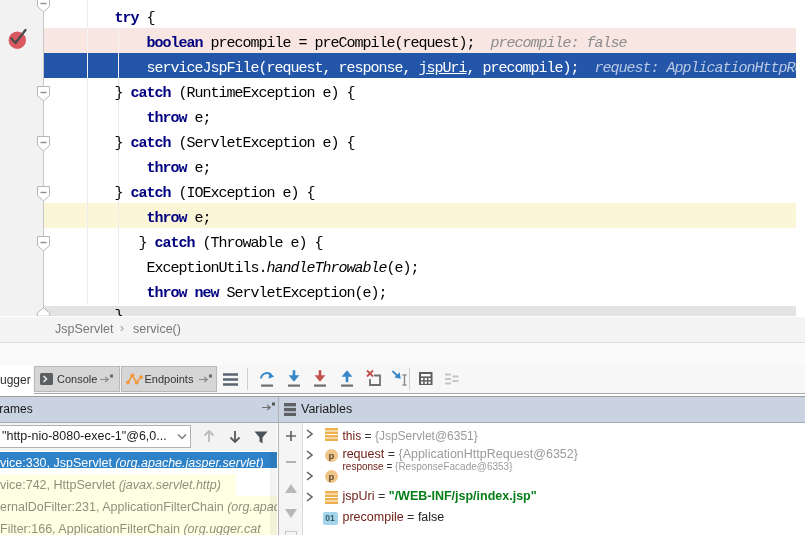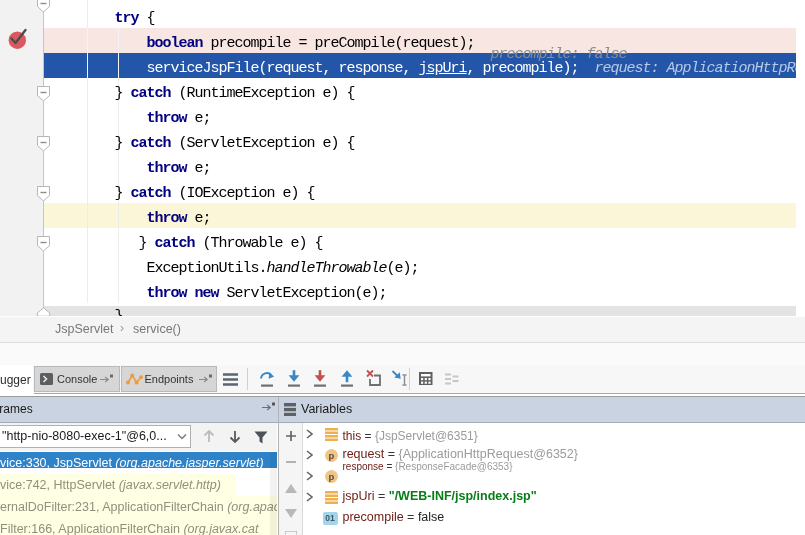--- a/index.html
+++ b/index.html
@@ -58,21 +58,21 @@
   </svg>
 
   <div class="abs" style="left:44px;top:306px;width:761px;height:10.5px;background:#e3e3e3;"></div>
 
   <svg class="abs" style="left:36px;top:307px;" width="15" height="10" viewBox="0 0 15 10">
     <path d="M7.5 0.8 L13.7 6 V9.2 H1.3 V6 z" fill="#ffffff" stroke="#b6b6b6" stroke-width="1"></path>
   </svg>
 
   <div class="codeline" style="left:114.5px;top:6px;"><span class="kw">try</span> {</div>
   <div class="codeline" style="left:146.5px;top:31px;"><span class="kw">boolean</span> precompile = preCompile(request);</div>
-  <div class="hint" style="left:490.5px;top:42px;font-style:italic;">precompile: false</div>
+  <div class="hint" style="left:490.5px;top:31px;font-style:italic;">precompile: false</div>
   <div class="codeline" style="left:146.5px;top:56px;color:#fff;">serviceJspFile(request, response, <span style="text-decoration:underline;">jspUri</span>, precompile);</div>
   <div class="hint" style="left:594.5px;top:56px;color:#b9c8e4;">request: ApplicationHttpRe</div>
   <div class="codeline" style="left:114.5px;top:81px;">} <span class="kw">catch</span> (RuntimeException e) {</div>
   <div class="codeline" style="left:146.5px;top:106px;"><span class="kw">throw</span> e;</div>
   <div class="codeline" style="left:114.5px;top:131px;">} <span class="kw">catch</span> (ServletException e) {</div>
   <div class="codeline" style="left:146.5px;top:156px;"><span class="kw">throw</span> e;</div>
   <div class="codeline" style="left:114.5px;top:181px;">} <span class="kw">catch</span> (IOException e) {</div>
   <div class="codeline" style="left:146.5px;top:206px;"><span class="kw">throw</span> e;</div>
   <div class="codeline" style="left:114.5px;top:231px;margin-left:24px;">} <span class="kw">catch</span> (Throwable e) {</div>
   <div class="codeline" style="left:146.5px;top:256px;">ExceptionUtils.<span style="font-style:italic;">handleThrowable</span>(e);</div>
@@ -221,21 +221,21 @@
   <svg class="abs" style="left:227.5px;top:6px;" width="14" height="15" viewBox="0 0 14 15">
     <path d="M7 2 V13 M2.5 8.5 L7 13 L11.5 8.5" fill="none" stroke="#595959" stroke-width="1.8"></path>
   </svg>
   <svg class="abs" style="left:253px;top:7px;" width="16" height="15" viewBox="0 0 16 15">
     <path d="M1.5 1.5 H14.5 L9.5 7.5 V13.5 L6.5 11.5 V7.5 z" fill="#4d535b"></path>
   </svg>
 
   <div class="abs" style="font-family:'Liberation Sans';font-size:12.5px;left:0;top:29px;width:277px;height:16px;background:#2e82c8;color:#fff;line-height:22px;white-space:pre;">vice:330, JspServlet <span style="font-style:italic;">(org.apache.jasper.servlet)</span></div>
   <div class="abs" style="font-family:'Liberation Sans';font-size:12.5px;left:0;top:51px;width:236px;height:22px;background:#ffffe4;color:#90907c;line-height:22px;white-space:pre;">vice:742, HttpServlet <span style="font-style:italic;">(javax.servlet.http)</span></div>
   <div class="abs" style="font-family:'Liberation Sans';font-size:12.5px;left:0;top:73px;width:277px;height:22px;background:#ffffe4;color:#90907c;line-height:22px;white-space:pre;">ernalDoFilter:231, ApplicationFilterChain <span style="font-style:italic;">(org.apach</span></div>
-  <div class="abs" style="font-family:'Liberation Sans';font-size:12.5px;left:0;top:95px;width:277px;height:22px;background:#ffffe4;color:#90907c;line-height:22px;white-space:pre;">Filter:166, ApplicationFilterChain <span style="font-style:italic;">(org.javax.cat</span></div>
+  <div class="abs" style="font-family:'Liberation Sans';font-size:12.5px;left:0;top:95px;width:277px;height:22px;background:#ffffe4;color:#90907c;line-height:22px;white-space:pre;">Filter:166, ApplicationFilterChain <span style="font-style:italic;">(org.ugger.cat</span></div>
   <div class="abs" style="left:270px;top:29px;width:7px;height:83.5px;background:rgba(0,0,0,0.05);"></div>
 </div>
 <div class="abs" style="left:277.5px;top:397px;width:1px;height:138px;background:#b3b3b3;"></div>
 
 <div class="abs" id="vars" style="left:278.5px;top:422.5px;width:526.5px;height:112.5px;background:#fff;overflow:hidden;">
   <div class="abs" style="left:0;top:0;width:23.5px;height:112.5px;background:#f5f5f5;border-right:1px solid #d9d9d9;"></div>
 
   <svg class="abs" style="left:7px;top:8px;" width="10" height="10" viewBox="0 0 10 10">
       <path d="M5 0 V10 M0 5 H10" stroke="#666" stroke-width="1.7"></path>
     </svg>

